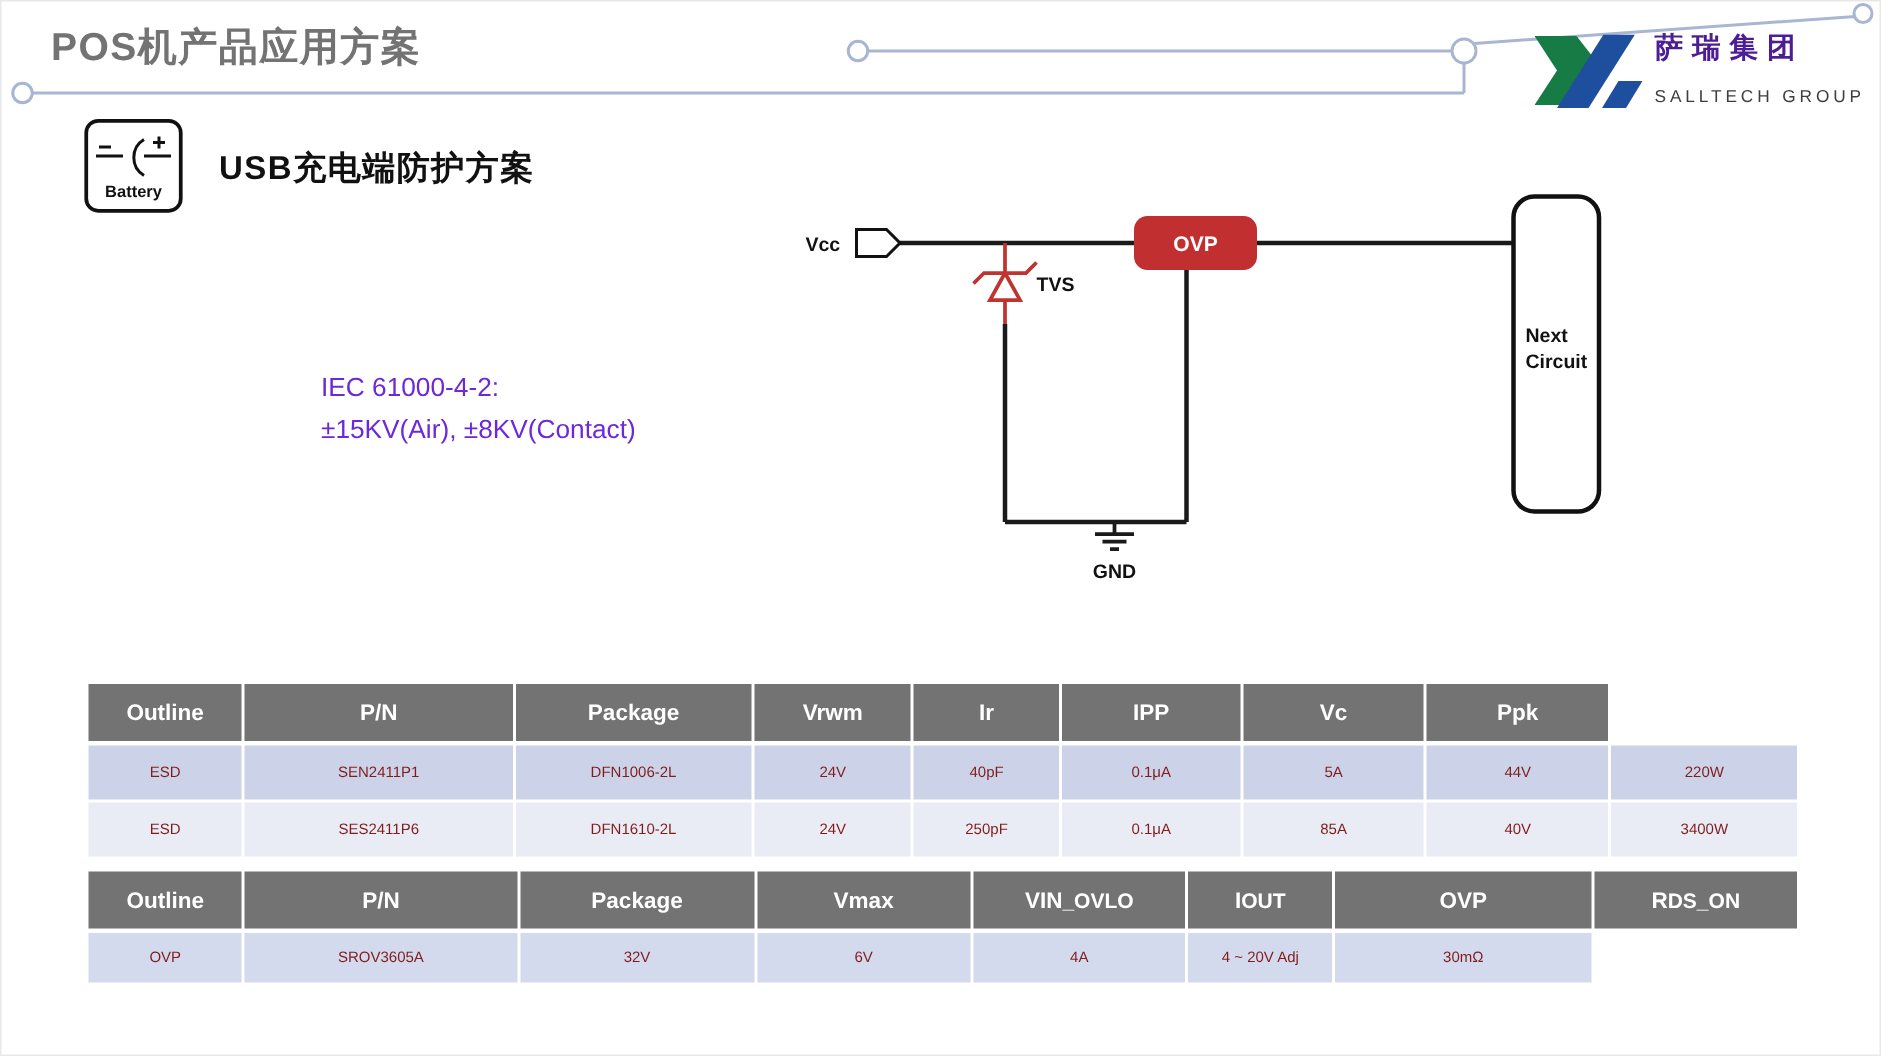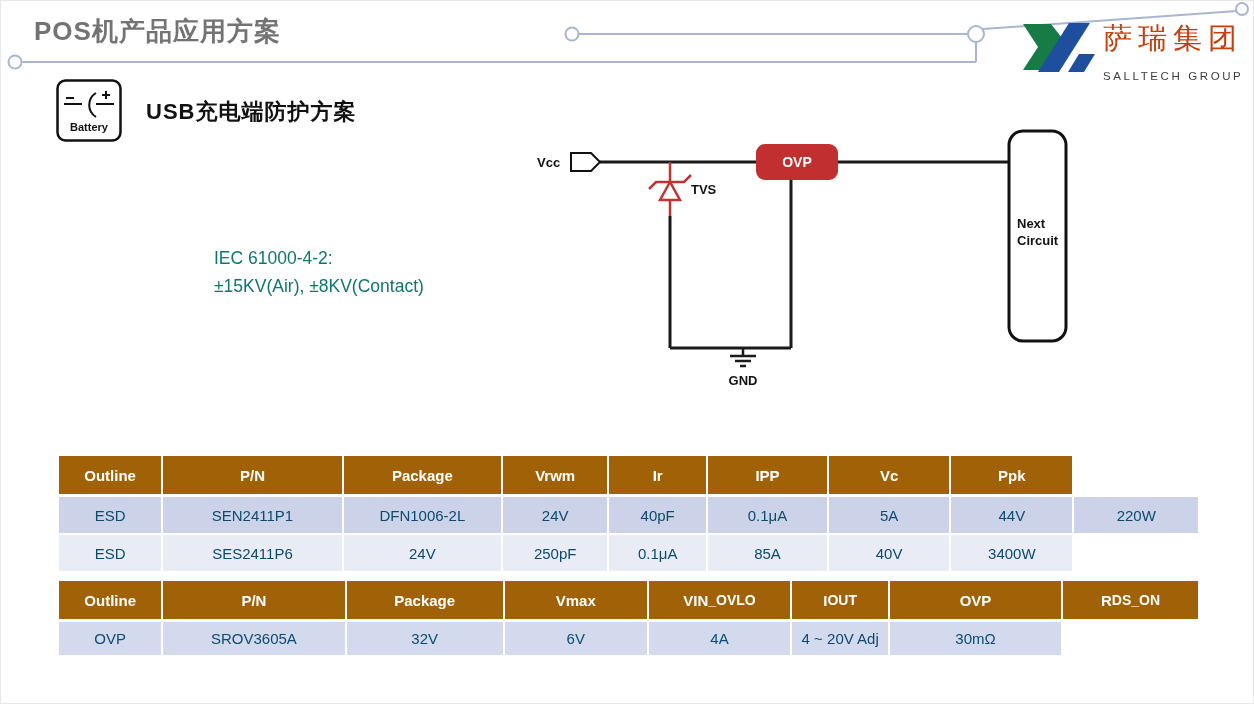--- a/index.html
+++ b/index.html
@@ -10,48 +10,48 @@
     overflow:hidden; border:1px solid #e8e8e8;
   }
   
   .page-title {
     position:absolute; left:33px; top:13px;
     font-size:26px; font-weight:bold; color:#737373; letter-spacing:1px;
   }
   .deco-svg { position:absolute; left:0; top:0; }
   .logo { position:absolute; left:1022px; top:22px; display:flex; align-items:flex-start; }
   .logo-text { margin-left:8px; }
-  .logo-cn { font-size:29px; font-weight:normal; color:#c2410c; letter-spacing:6px; line-height:1.1; white-space:nowrap; }
+  .logo-cn { font-size:19px; font-weight:bold; color:#4c1d95; letter-spacing:6px; line-height:1.1; white-space:nowrap; }
   .logo-en { font-size:11.5px; color:#3d3d3d; letter-spacing:2.6px; margin-top:15px; white-space:nowrap; }
   
   .battery-box { position:absolute; left:55px; top:78px; }
   .section-heading {
     position:absolute; left:145px; top:96px;
     font-size:22px; font-weight:bold; color:#111; letter-spacing:1px;
   }
   .iec-note {
     position:absolute; left:213px; top:243px;
-    font-size:17.5px; color:#0f766e; line-height:1.6;
+    font-size:17.5px; color:#6d28d9; line-height:1.6;
   }
   
   .circuit-svg { position:absolute; left:500px; top:118px; }
   
   .spec-table { position:absolute; left:58px; width:1139px; }
   .t-esd { top:455px; }
   .t-ovp { top:580px; }
   .t-row { display:grid; column-gap:2px; }
   .t-esd .t-row { grid-template-columns:9.1fr 15.9fr 14fr 9.3fr 8.6fr 10.6fr 10.7fr 10.8fr 11fr; }
   .t-ovp .t-row { grid-template-columns:9.1fr 16.1fr 13.9fr 12.6fr 12.6fr 8.5fr 15.2fr 12fr; }
   .t-head { margin-bottom:3px; }
   .t-body .t-row { margin-top:2px; }
   .cell {
     display:flex; align-items:center; justify-content:center;
-    height:36px; font-size:15px; color:#0c4a6e;
-  }
-  .t-head .cell { height:38px; background:#a16207; color:#fff; font-weight:bold; font-size:15px; }
+    height:36px; font-size:10px; color:#7f1d1d;
+  }
+  .t-head .cell { height:38px; background:#737373; color:#fff; font-weight:bold; font-size:15px; }
   .t-ovp .t-body .cell { height:33px; }
   .bg-dark  .cell { background:#ccd3e8; }
   .bg-light .cell { background:#e9ecf5; }
   .bg-mid   .cell { background:#d4daed; }
   .cell sub.hsub { font-size:14px; font-weight:bold; }
   svg text { font-family:"Liberation Sans", sans-serif; }
 </style>
 </head>
 <body>
 
@@ -161,20 +161,21 @@
         <div class="cell">24V</div>
         <div class="cell">40pF</div>
         <div class="cell">0.1μA</div>
         <div class="cell">5A</div>
         <div class="cell">44V</div>
         <div class="cell">220W</div>
       </div>
       <div class="t-row bg-light">
         <div class="cell">ESD</div>
         <div class="cell">SES2411P6</div>
+        <div class="cell">DFN1610-2L</div>
         <div class="cell">24V</div>
         <div class="cell">250pF</div>
         <div class="cell">0.1μA</div>
         <div class="cell">85A</div>
         <div class="cell">40V</div>
         <div class="cell">3400W</div>
       </div>
     </div>
   </div>
 

